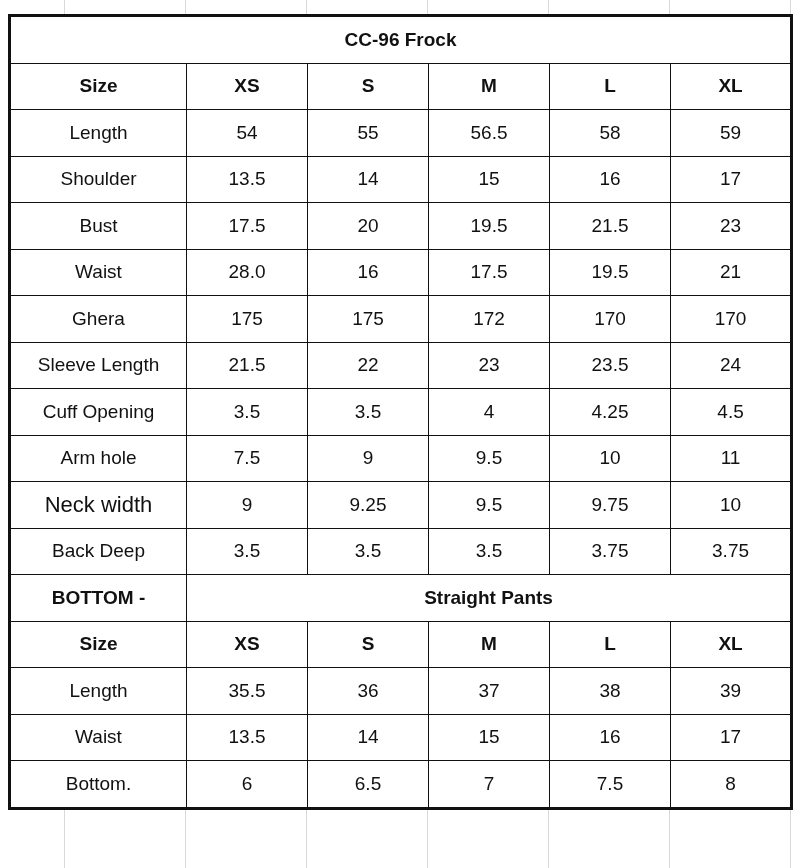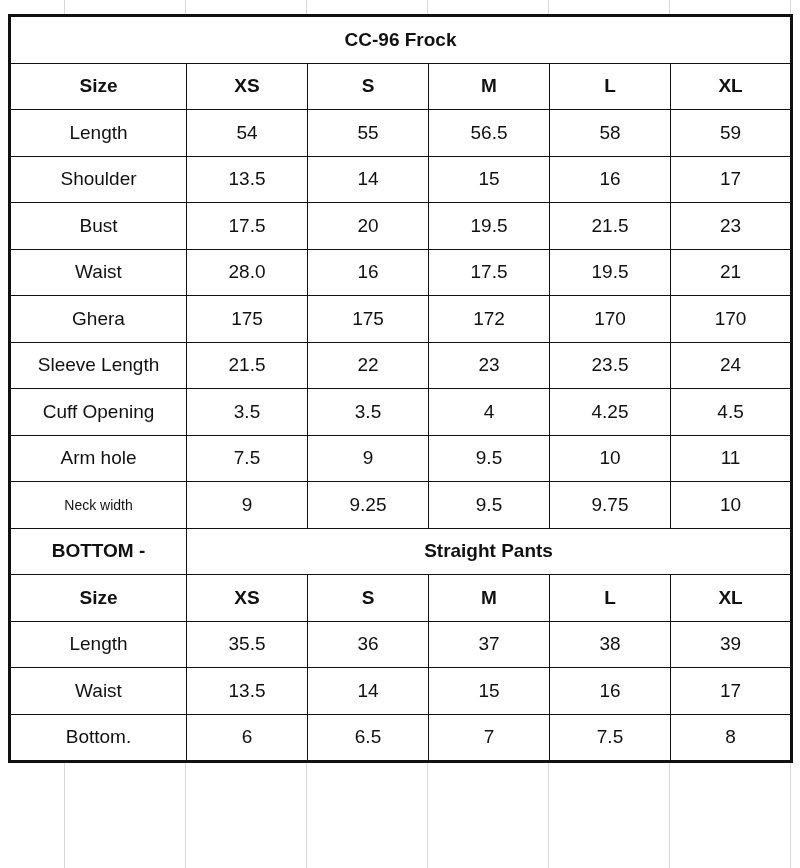--- a/index.html
+++ b/index.html
@@ -28,21 +28,21 @@
     table.sheet td {
       border: 1.6px solid #111;
       height: 45.5px;
       padding: 0;
       text-align: center;
       vertical-align: middle;
       font-size: 19px;
       white-space: nowrap;
     }
     td.label { font-size: 19px; }
-    td.label.small { font-size: 14px; }
+    td.label.small { font-size: 22px; }
     td.bold { font-weight: bold; }
     td.title { font-weight: bold; font-size: 19px; }
     td.subtitle { font-weight: bold; font-size: 17px; text-align: left; padding-left: 242px; margin-left: 46px; }
     col.c0 { width: 177px; }
     col.c1 { width: 121px; }
     col.c2 { width: 121px; }
     col.c3 { width: 121px; }
     col.c4 { width: 121px; }
     col.c5 { width: 121px; }
   </style>
@@ -138,20 +138,28 @@
       <td>11</td>
     </tr>
     <tr>
       <td class="label small">Neck width</td>
       <td>9</td>
       <td>9.25</td>
       <td>9.5</td>
       <td>9.75</td>
       <td>10</td>
     </tr>
+    <tr>
+      <td class="label">Back Deep</td>
+      <td>3.5</td>
+      <td>3.5</td>
+      <td>3.5</td>
+      <td>3.75</td>
+      <td>3.75</td>
+    </tr>
 
     <tr>
       <td class="bold">BOTTOM -</td>
       <td class="subtitle" colspan="5">Straight Pants</td>
     </tr>
     <tr>
       <td class="bold">Size</td>
       <td class="bold">XS</td>
       <td class="bold">S</td>
       <td class="bold">M</td>

